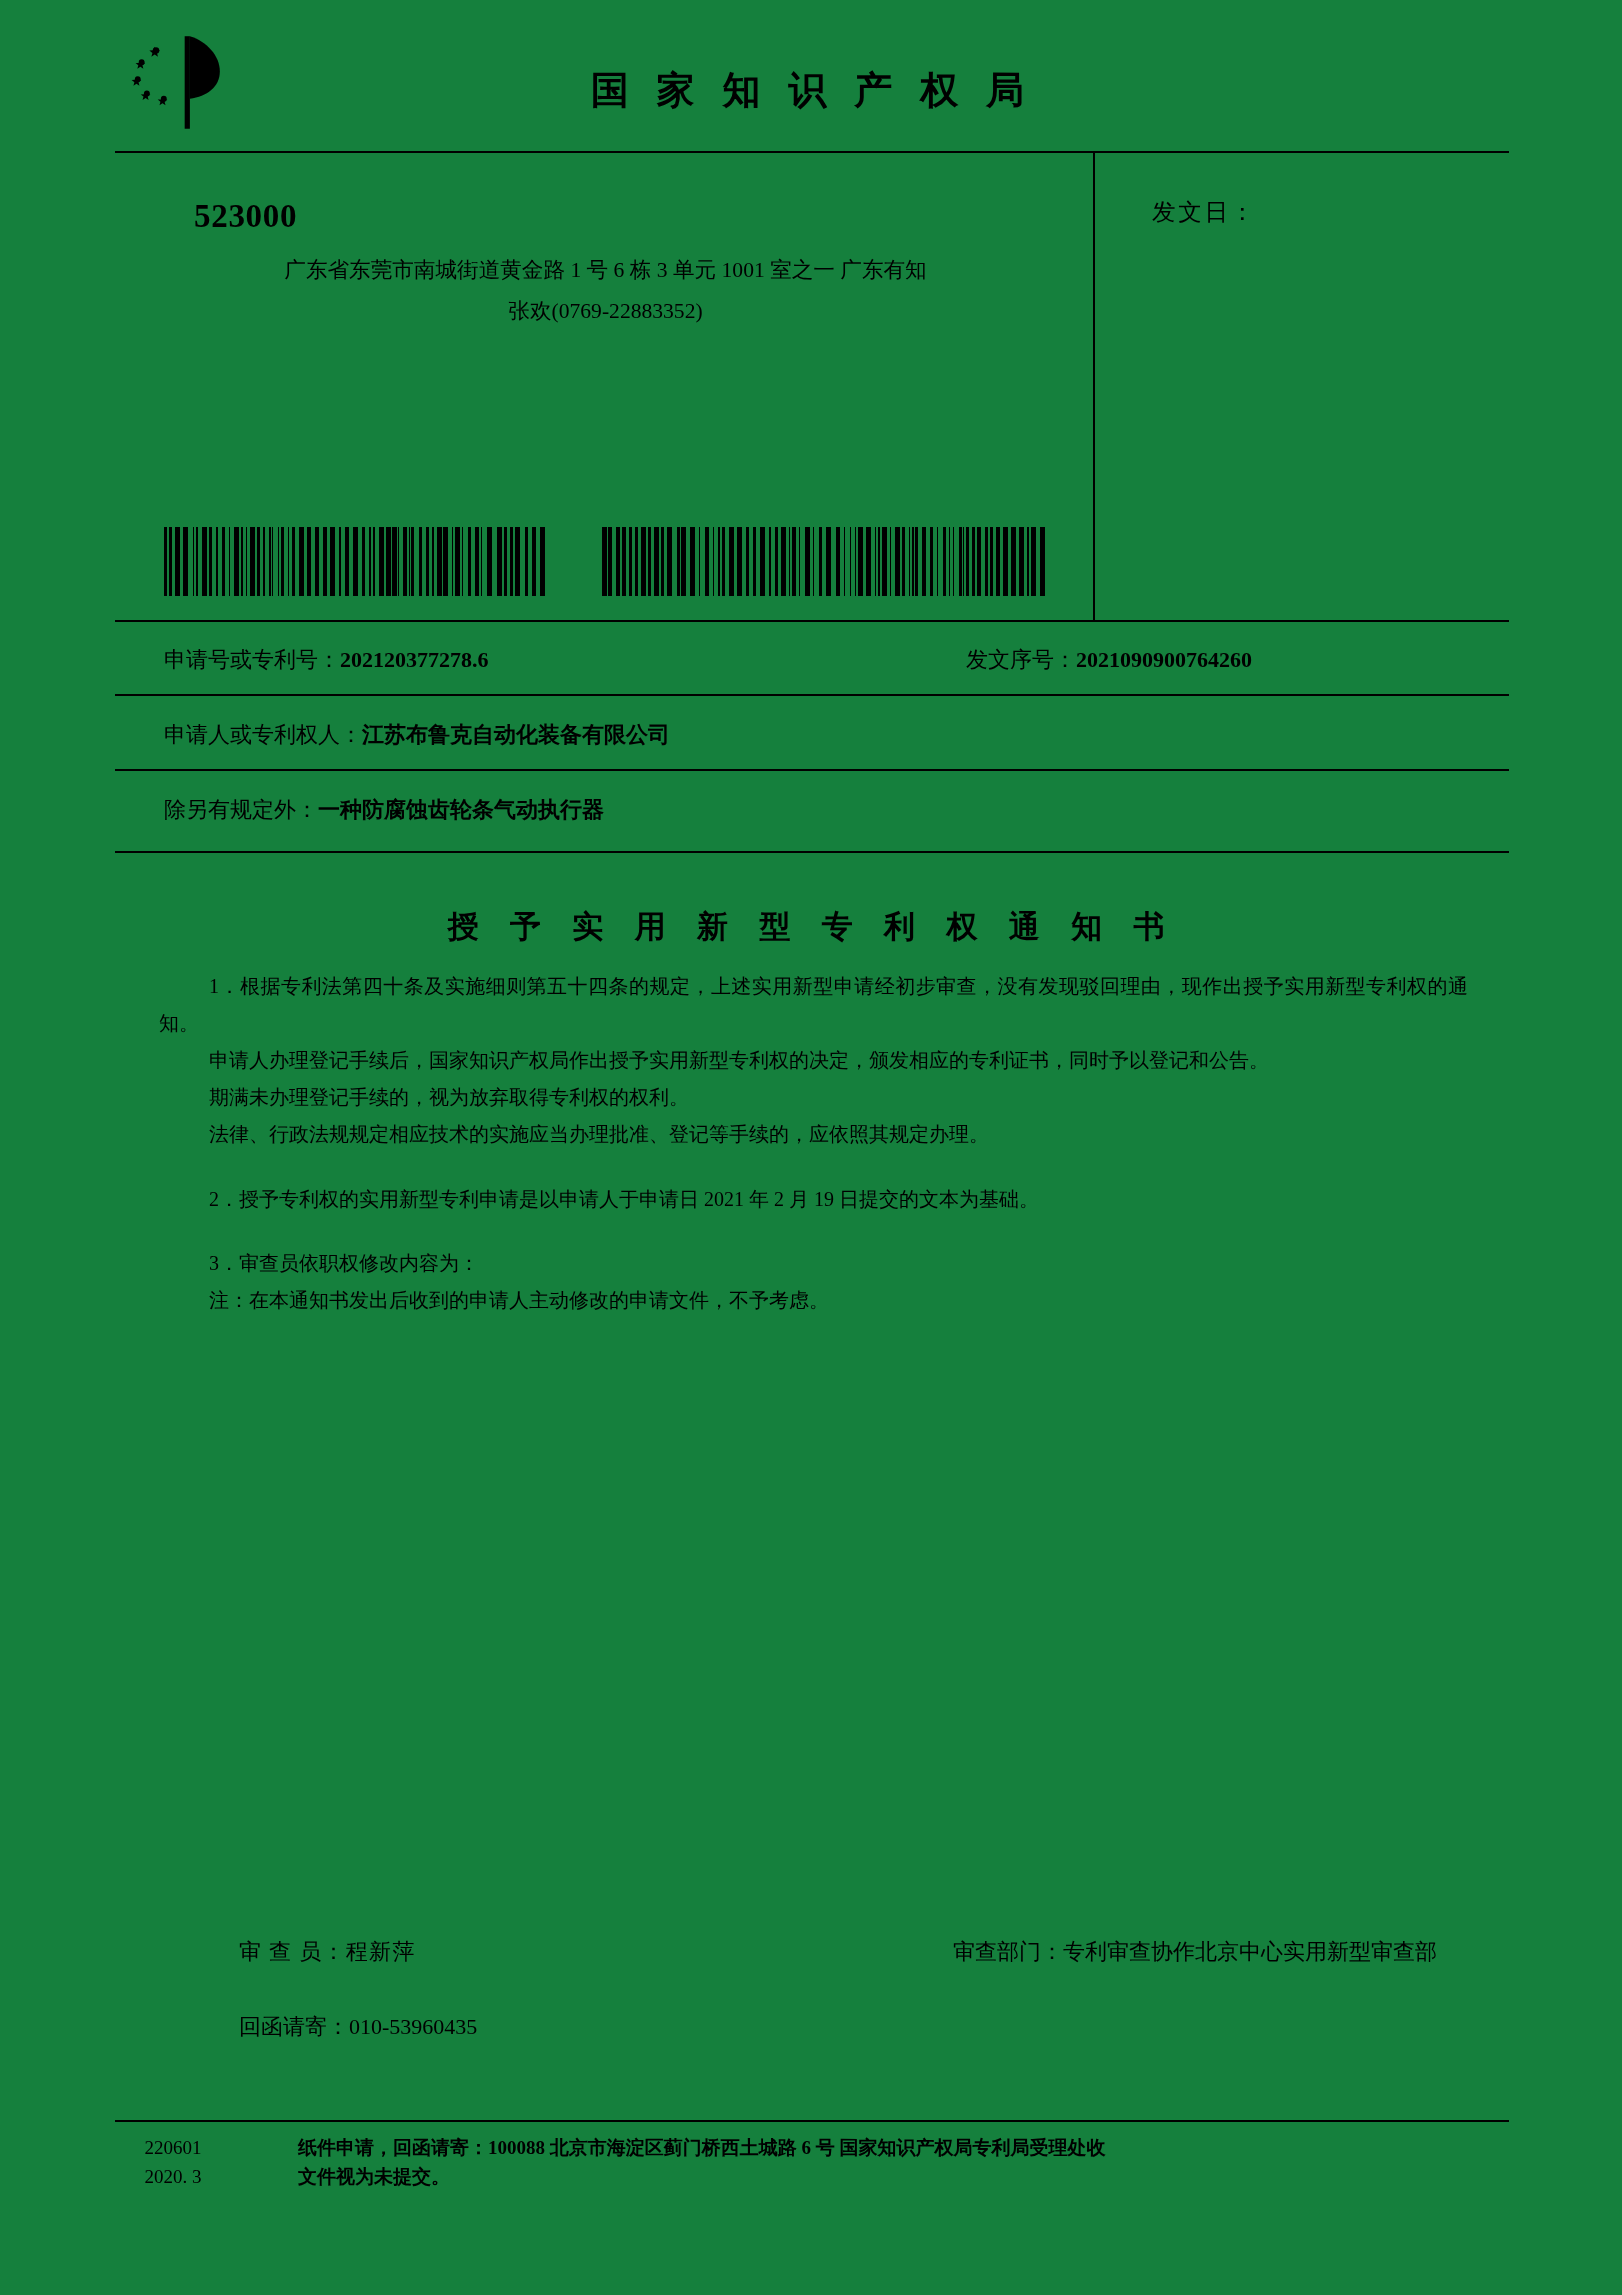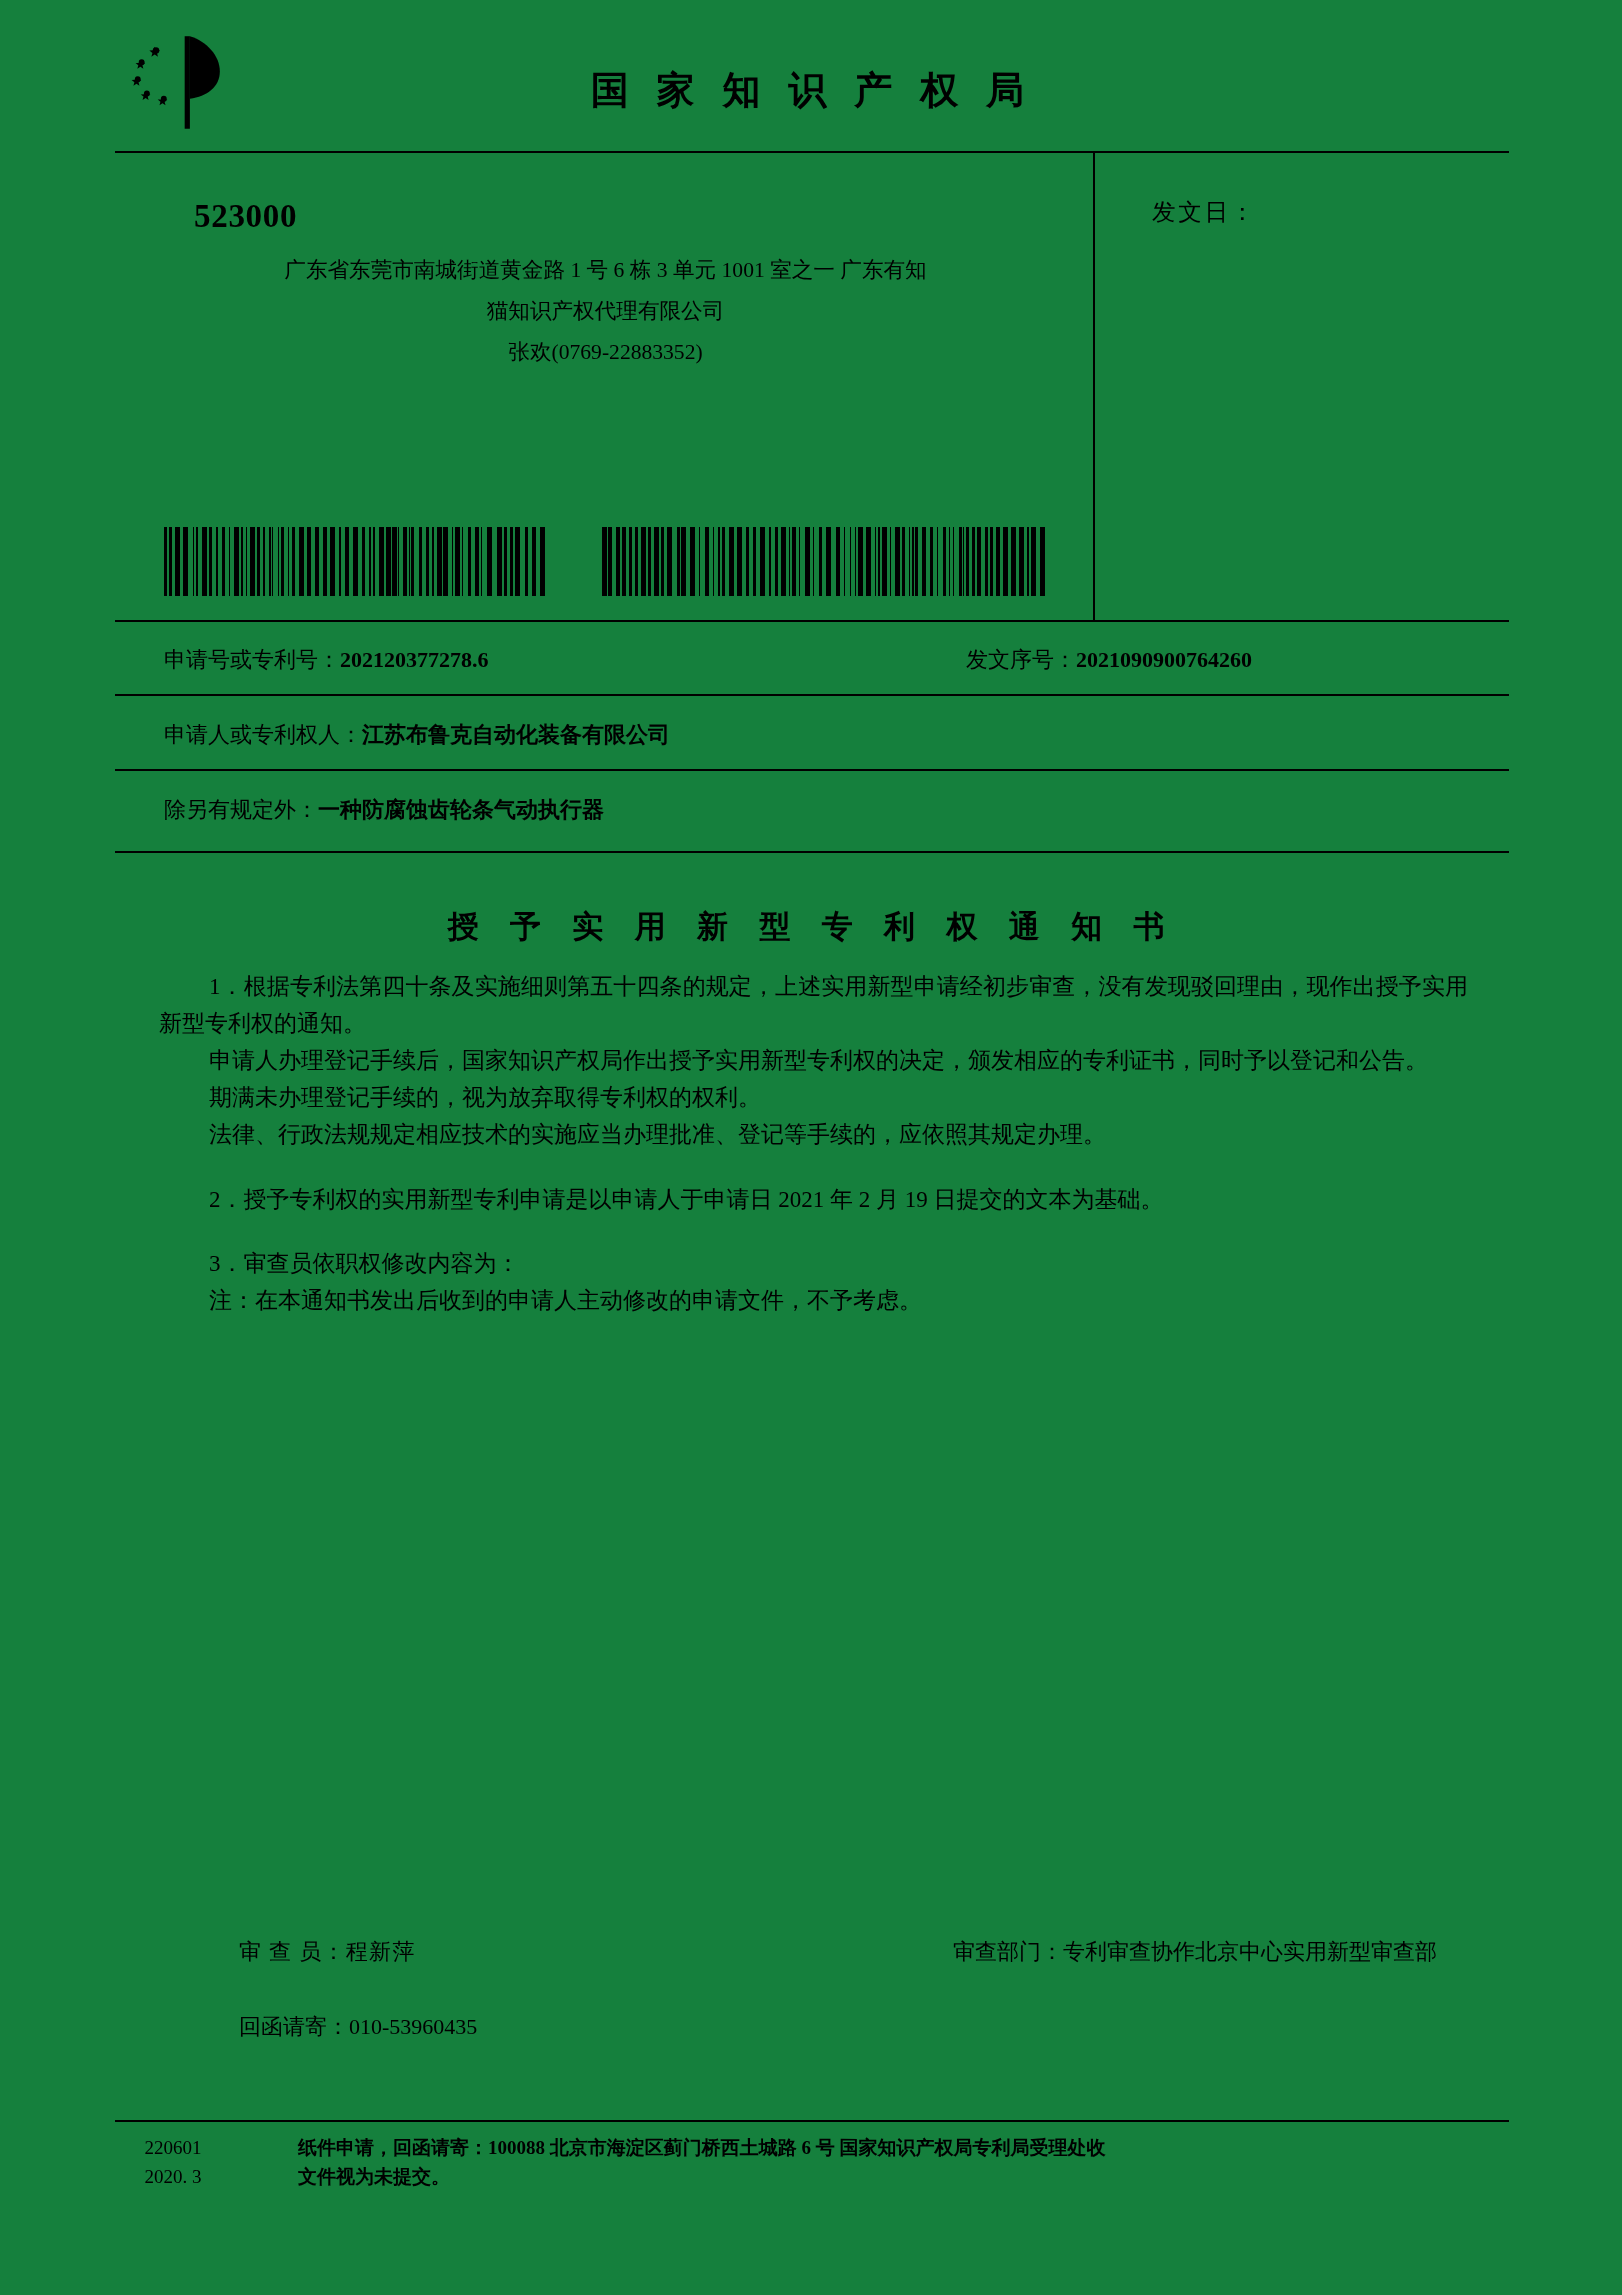--- a/index.html
+++ b/index.html
@@ -142,21 +142,21 @@
     font-weight: bold;
     letter-spacing: 11.8px;
   }
 
   
   .body-text {
     position: absolute;
     left: 159px;
     top: 968px;
     width: 1309px;
-    font-size: 23px;
+    font-size: 20px;
     line-height: 37px;
     text-align: justify;
   }
   .body-text p { margin: 0; }
   .indent2 { text-indent: 50px; }
   .gap { height: 27.5px; }
 
   
   .sig {
     position: absolute;
@@ -209,21 +209,20 @@
   </div>
 
   <div class="rule" style="top:151px;"></div>
 
   <div class="vline" style="left:1093px; top:152px; height:468px;"></div>
 
   <div class="addr-block">
     <div class="postcode">523000</div>
     <div class="addr-lines">
       <div>广东省东莞市南城街道黄金路 1 号 6 栋 3 单元 1001 室之一  广东有知</div>
-      <div>猫知识产权代理有限公司</div>
       <div>张欢(0769-22883352)</div>
     </div>
   </div>
 
   <div class="date-label">发文日：</div>
 
   <div class="barcode" id="barcode-1">
       <i style="left: 0px; width: 2.6px;"></i>
       <i style="left: 5.2px; width: 2.6px;"></i>
       <i style="left: 11px; width: 5.2px;"></i>

